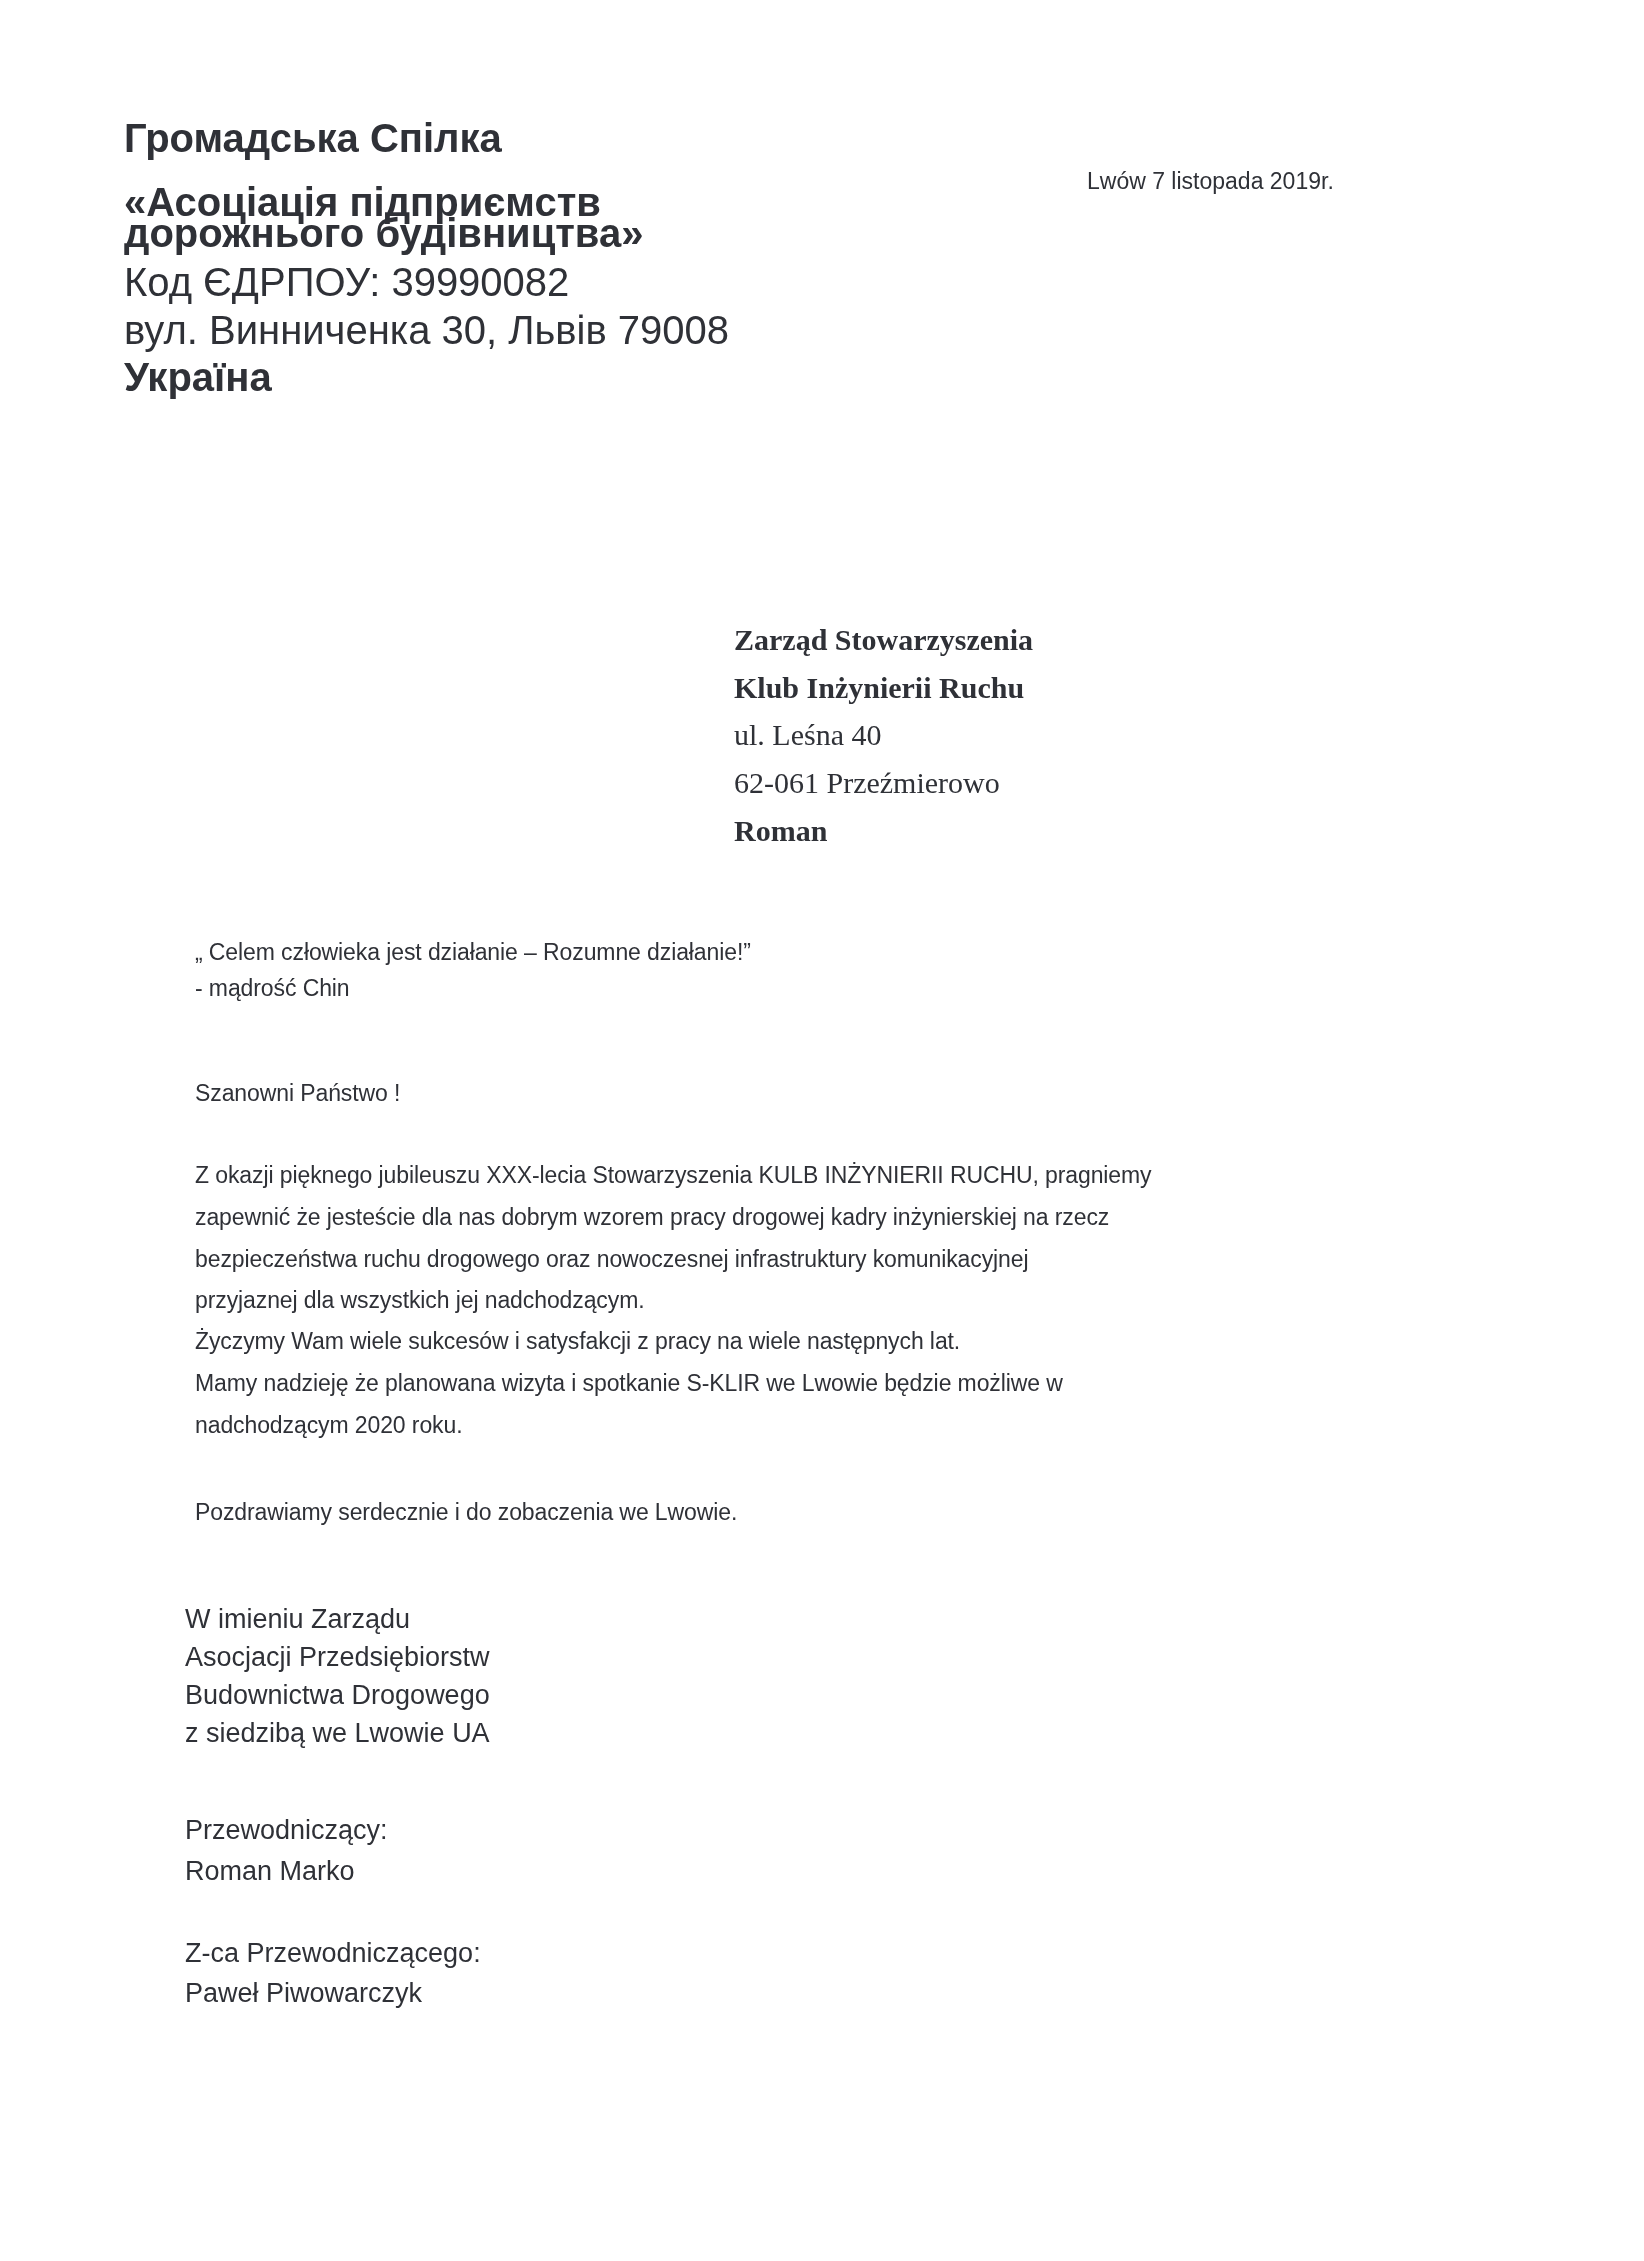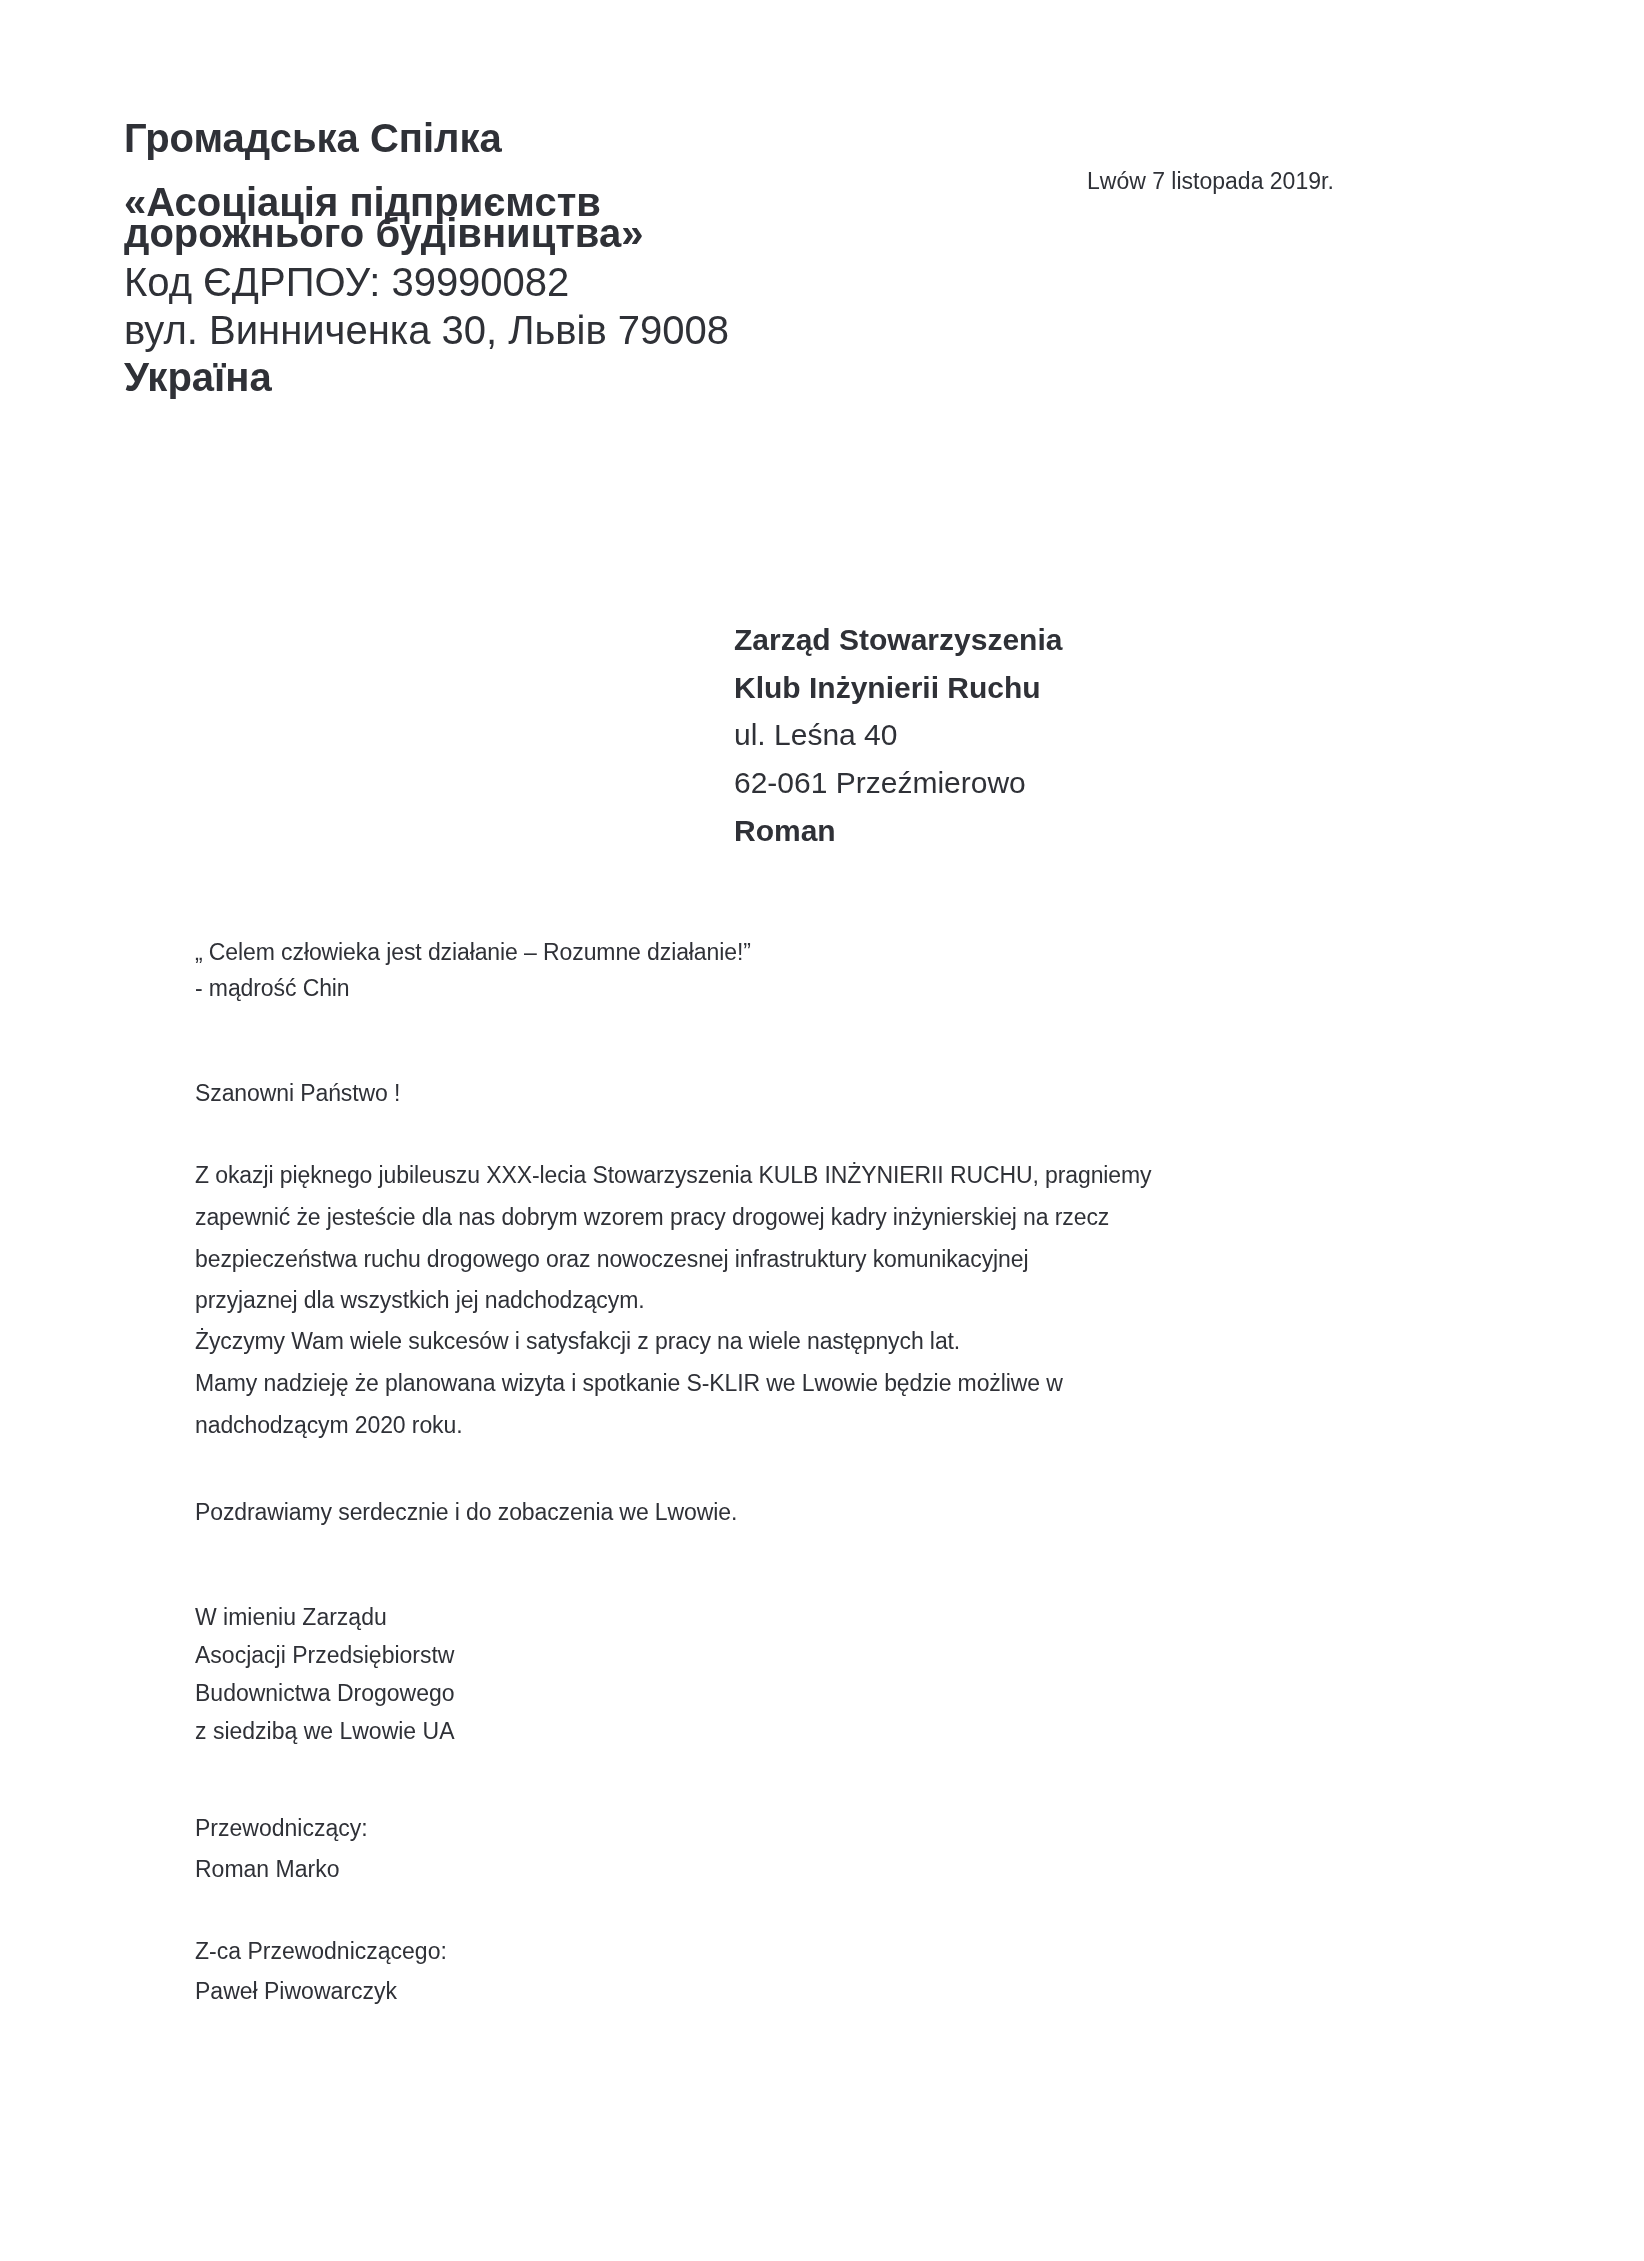--- a/index.html
+++ b/index.html
@@ -2,24 +2,24 @@
 <html style="font-size:10.3px"><head>
   <meta charset="utf-8">
   <style>
     html, body { margin: 0; padding: 0; background: #ffffff; }
     body { width: 1644px; height: 2261px; position: relative; overflow: hidden;
            font-family: "Liberation Sans", "DejaVu Sans", sans-serif; color: #2f3137; }
     .line { position: absolute; white-space: nowrap; }
     .sender .line { font-size: 40px; left: 124px; }
     .sender .bold { font-weight: bold; }
     .date { position: absolute; left: 1087px; top: 168px; font-size: 23px; white-space: nowrap; }
-    .recipient .line { font-size: 30px; left: 734px; }
+    .recipient .line { font-size: 30px; left: 734px; font-family: Liberation Serif, serif; }
     .recipient .bold { font-weight: bold; }
     .body-text .line { font-size: 23px; left: 195px; letter-spacing: -0.1px; }
-    .sig .line { font-size: 23px; left: 195px; }
+    .sig .line { font-size: 27px; left: 185px; }
   </style>
 </head>
 <body>
 
 <div class="sender">
   <div class="line bold" style="top:116px">Громадська Спілка</div>
   <div class="line bold" style="top:180px">«Асоціація підприємств</div>
   <div class="line bold" style="top:211px">дорожнього будівництва»</div>
   <div class="line" style="top:260px">Код ЄДРПОУ: 39990082</div>
   <div class="line" style="top:308px">вул. Винниченка 30,  Львів 79008</div>

